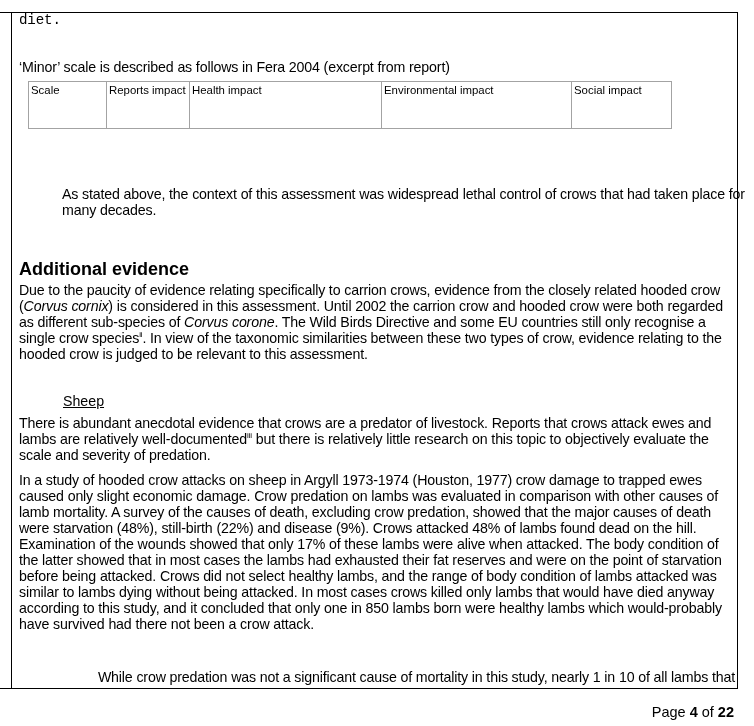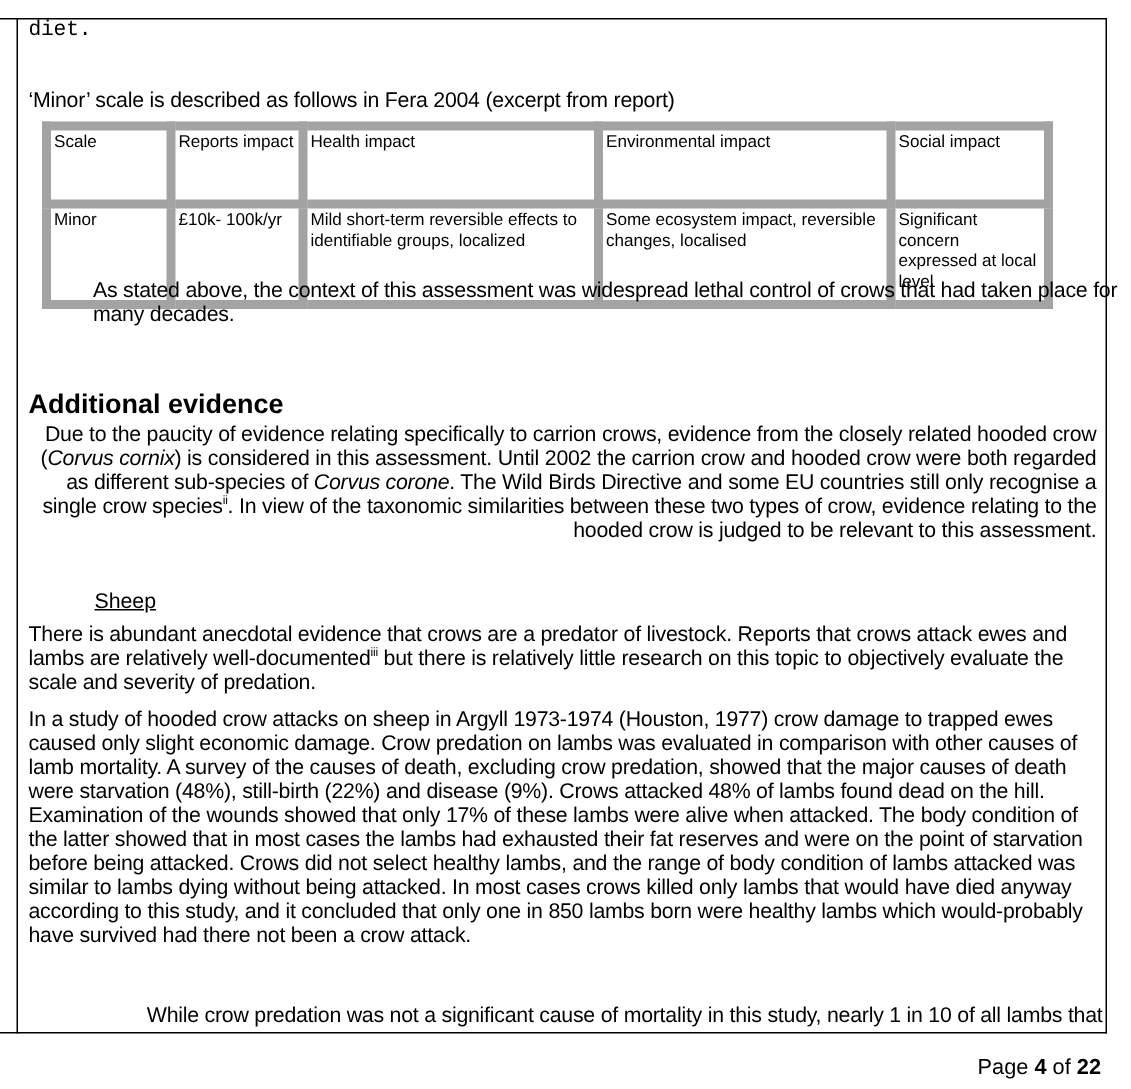--- a/index.html
+++ b/index.html
@@ -12,28 +12,28 @@
 
   .content { position:absolute; left:19px; top:12px; width:716px; }
   .para { font-size:14.2px; line-height:16px; margin:0; letter-spacing:-0.15px; }
   .narrow { font-family:"Liberation Sans Narrow","Liberation Sans",sans-serif; }
 
   .p-diet { position:absolute; left:0; top:0;font-family:Liberation Mono, monospace; }
   .p-minor { position:absolute; left:0; top:47px; }
 
   table.fera { position:absolute; left:9px; top:69px; border-collapse:collapse;
                font-size:11.4px; line-height:13.5px; }
-  table.fera td { border:6px solid #a3a3a3; vertical-align:top; padding:2px 2px 2px 2px; }
+  table.fera td { border:1px solid #a3a3a3; vertical-align:top; padding:2px 2px 2px 2px; }
   table.fera tr.hdr td { height:42px; }
   table.fera tr.row td { height:57px; }
   .c1 { width:73px; } .c2 { width:78px; } .c3 { width:187px; } .c4 { width:185px; } .c5 { width:95px; }
 
   .p-stated { position:absolute; left:0; top:174px; width:700px;margin-left:43px; }
   .h-additional { position:absolute; left:0; top:249px; font-weight:bold; font-size:18px; line-height:16px; }
-  .p-due { position:absolute; left:0; top:270px; width:712px;text-align:right; }
+  .p-due { position:absolute; left:0; top:270px; width:712px; }
   .h-sheep { position:absolute; left:0; top:381px; text-decoration:underline; font-size:14.2px; line-height:16px;margin-left:44px; }
   .p-abundant { position:absolute; left:0; top:403px; width:712px; }
   .p-study { position:absolute; left:0; top:460px; width:712px; }
   .p-while { position:absolute; left:0; top:657px; width:716px; white-space:nowrap;text-align:right; }
 
   sup { font-size:8px; line-height:0; vertical-align:6px; }
   .footer { position:absolute; right:20px; top:704px; font-size:14.5px; line-height:16px; }
   .footer b { font-weight:bold; }
 </style>
 </head>
@@ -50,27 +50,20 @@
 
   <table class="fera">
     <tbody>
         <tr class="hdr">
       <td class="c1">Scale</td>
       <td class="c2">Reports impact</td>
       <td class="c3">Health impact</td>
       <td class="c4">Environmental impact</td>
       <td class="c5">Social impact</td>
     </tr>
-    <tr class="row">
-      <td class="c1">Minor</td>
-      <td class="c2">£10k- 100k/yr</td>
-      <td class="c3">Mild short-term reversible effects to identifiable groups, localized</td>
-      <td class="c4">Some ecosystem impact, reversible changes, localised</td>
-      <td class="c5">Significant concern expressed at local level</td>
-    </tr>
   </tbody>
     </table>
 
   <p class="para narrow p-stated">As stated above, the context of this assessment was widespread lethal control of crows that had taken place for many decades.</p>
 
   <div class="h-additional narrow">Additional evidence</div>
 
   <p class="para narrow p-due"><span>Due to the paucity of evidence relating specifically to carrion crows, evidence from the closely related hooded crow (</span><i>Corvus cornix</i><span>) is considered in this assessment. Until 2002 the carrion crow and hooded crow were both regarded as different sub-species of </span><i>Corvus corone</i><span>. The Wild Birds Directive and some EU countries still only recognise a single crow species</span><sup>ii</sup><span>. In view of the taxonomic similarities between these two types of crow, evidence relating to the hooded crow is judged to be relevant to this assessment.</span></p>
 
   <div class="h-sheep narrow">Sheep</div>

